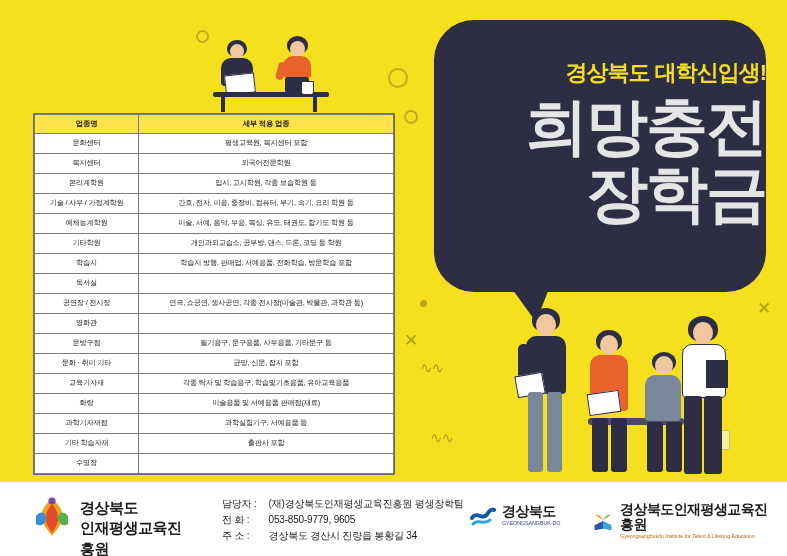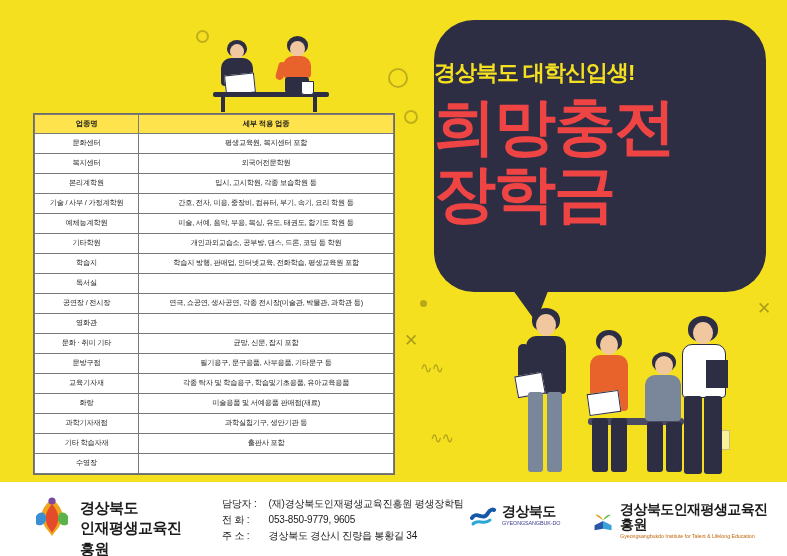--- a/index.html
+++ b/index.html
@@ -201,33 +201,33 @@
     height: 0;
     border-left: 26px solid transparent;
     border-right: 14px solid transparent;
     border-top: 36px solid #2d2d44;
   }
   .bubble-kicker {
     position: absolute;
     top: 38px;
     left: 0;
     width: 100%;
-    text-align: left;
+    text-align: right;
     color: #f5e020;
     font-size: 22px;
     font-weight: bold;
     letter-spacing: -1px;
   }
   .bubble-title {
     position: absolute;
     top: 74px;
     left: 0;
     width: 100%;
-    text-align: left;
-    color: #ef4444;
+    text-align: right;
+    color: #e5e5e5;
     font-size: 62px;
     font-weight: bold;
     line-height: 1.08;
     letter-spacing: -2px;
   }
 
   
   .person { position: absolute; }
   .pe-head { position: absolute; border-radius: 50%; }
   .pe-hair { position: absolute; border-radius: 50% 50% 45% 45%; }
@@ -314,53 +314,53 @@
           <tr>
             <td>예체능계학원</td>
             <td>미술, 서예, 음악, 무용, 복싱, 유도, 태권도, 합기도 학원 등</td>
           </tr>
           <tr>
             <td>기타학원</td>
             <td>개인과외교습소, 공부방, 댄스, 드론, 코딩 등 학원</td>
           </tr>
           <tr>
             <td>학습지</td>
-            <td>학습지 방행, 판매업, 인터넷교육, 전화학습, 평생교육원 포함</td>
+            <td>학습지 방행, 판매업, 서예용품, 전화학습, 방문학습 포함</td>
           </tr>
           <tr>
             <td>독서실</td>
             <td></td>
           </tr>
           <tr>
             <td>공연장 / 전시장</td>
             <td>연극, 쇼공연, 생사공연, 각종 전시장(미술관, 박물관, 과학관 등)</td>
           </tr>
           <tr>
             <td>영화관</td>
             <td></td>
           </tr>
           <tr>
+            <td>문방구점</td>
+            <td>필기용구, 문구용품, 사무용품, 기타문구 등</td>
+          </tr>
+          <tr>
             <td>문화 · 취미 기타</td>
             <td>균망, 신문, 잡지 포함</td>
           </tr>
           <tr>
-            <td>문방구점</td>
-            <td>필기용구, 문구용품, 사무용품, 기타문구 등</td>
-          </tr>
-          <tr>
             <td>교육기자재</td>
             <td>각종 탁자 및 학습용구, 학습및기초용품, 유아교육용품</td>
           </tr>
           <tr>
             <td>화랑</td>
             <td>미술용품 및 서예용품 판매점(재료)</td>
           </tr>
           <tr>
             <td>과학기자재점</td>
-            <td>과학실험기구, 생안기관 등</td>
+            <td>과학실험기구, 서예용품 등</td>
           </tr>
           <tr>
             <td>기타 학습자재</td>
             <td>출판사 포함</td>
           </tr>
           <tr>
             <td>수영장</td>
             <td></td>
           </tr>
         </tbody>

